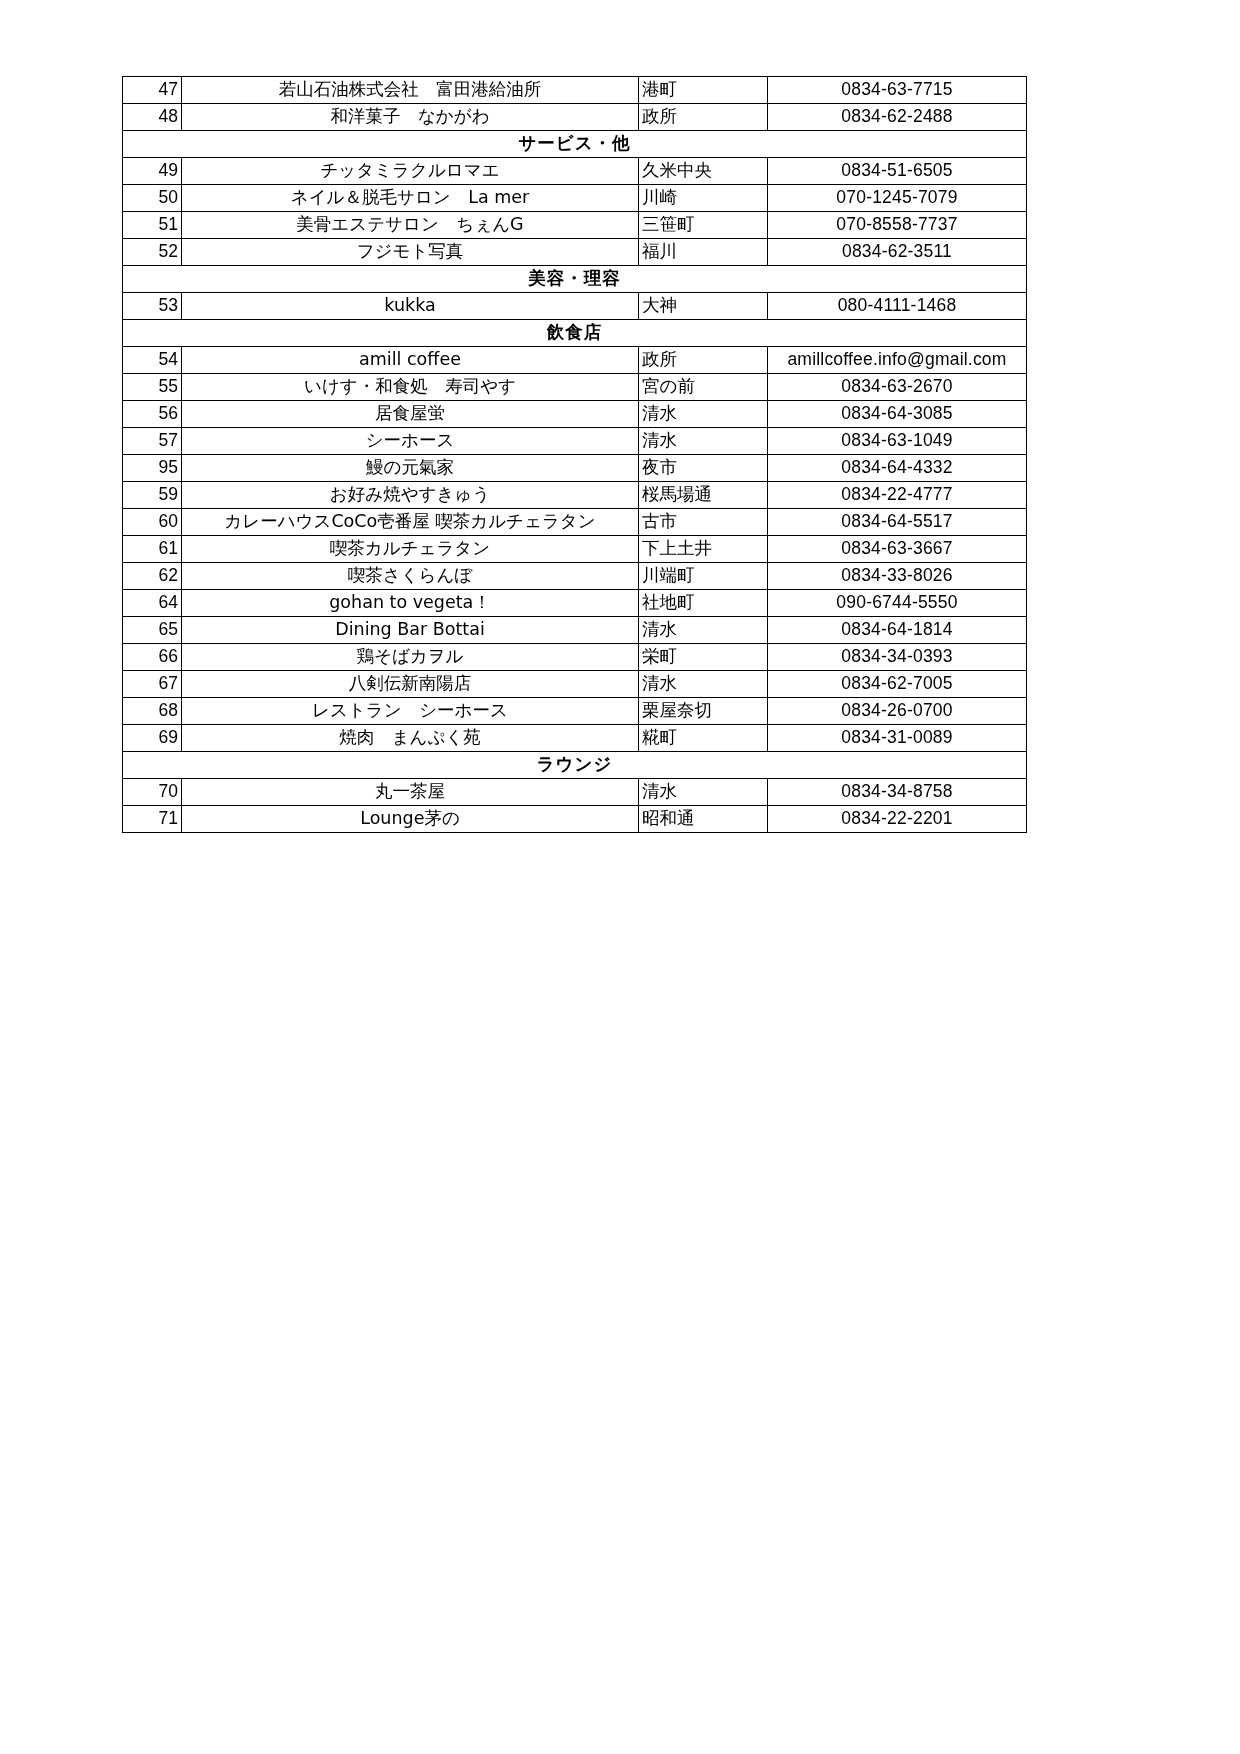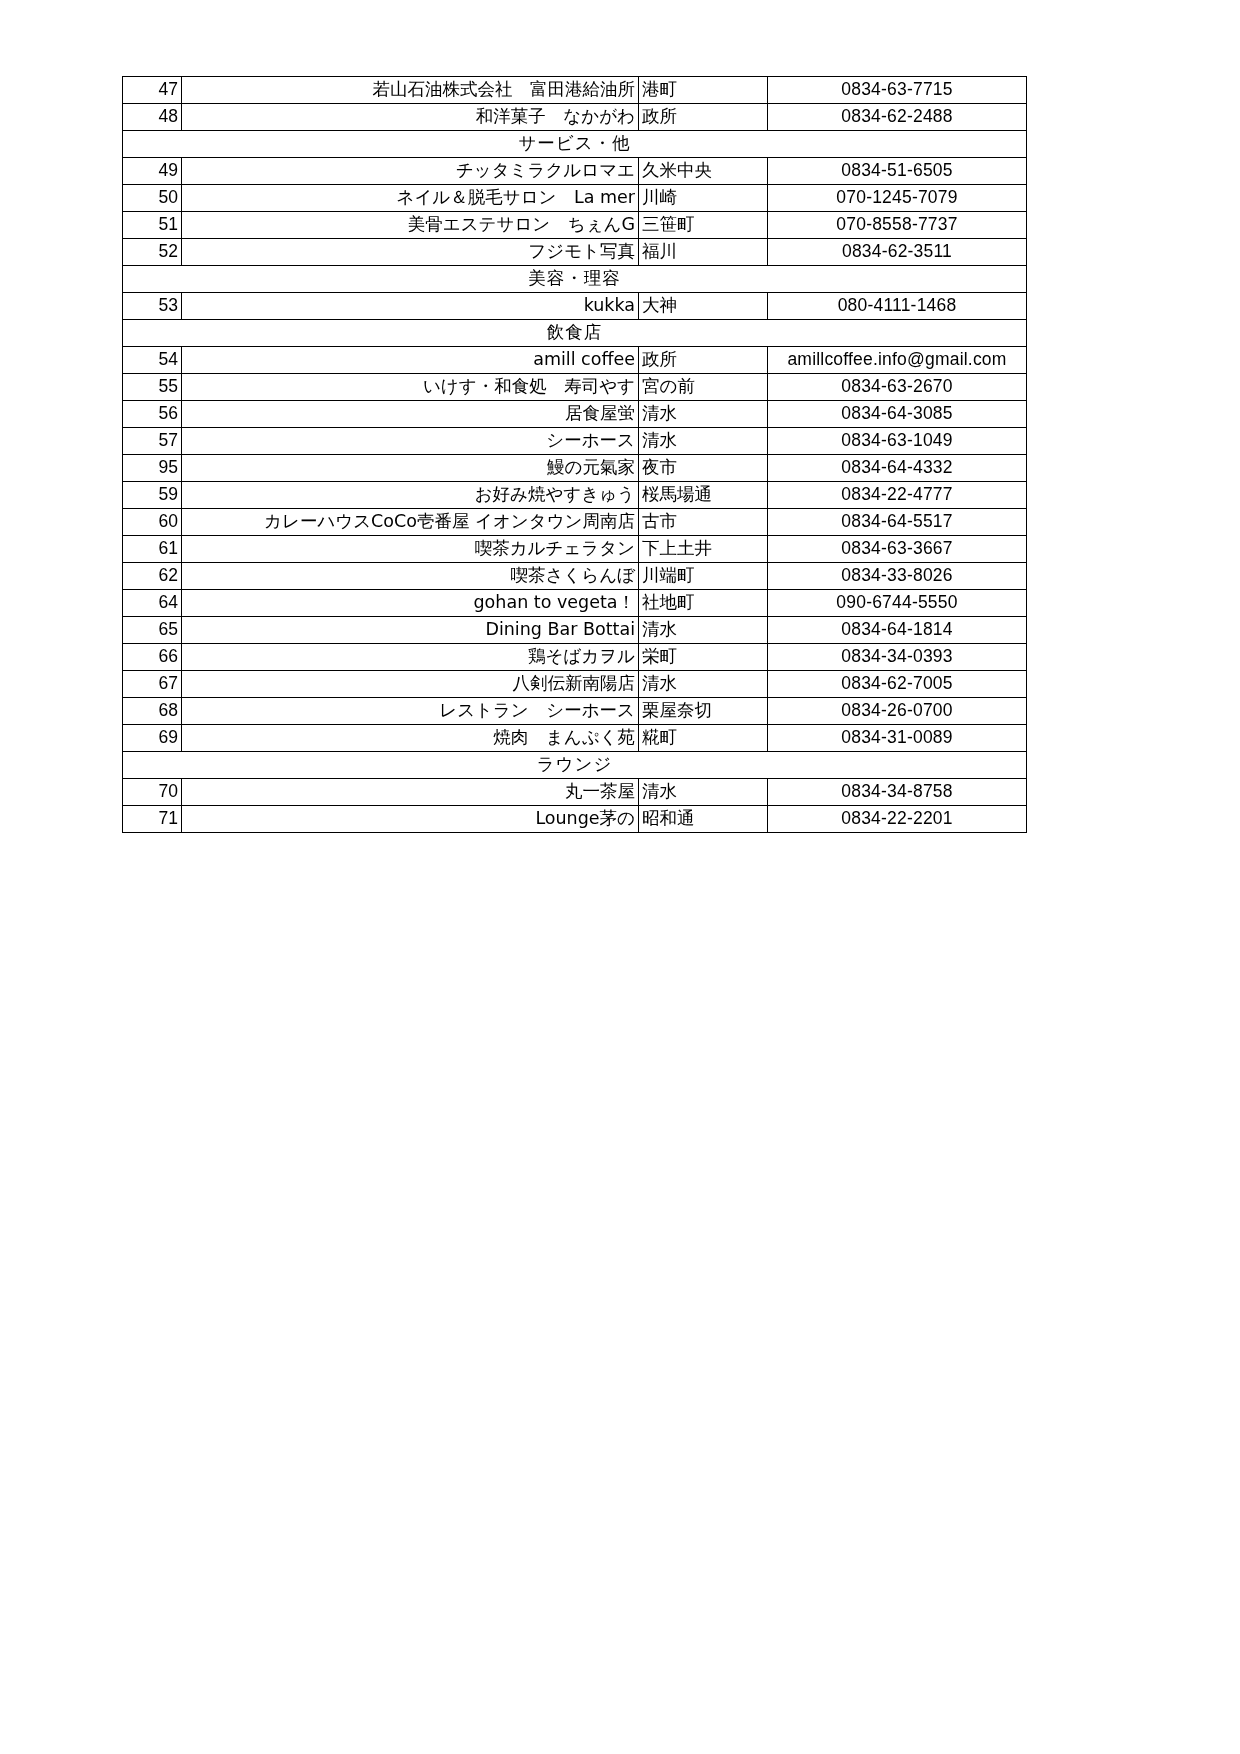--- a/index.html
+++ b/index.html
@@ -44,39 +44,40 @@
     overflow: hidden;
   }
   td.num {
     width: 52px;
     text-align: right;
     padding-right: 5px;
     border-right: none;
   }
   td.name {
     width: 450px;
-    text-align: right;
+    text-align: center;
     border-left: none;
     padding-left: 4px;
   }
   td.area {
     width: 122px;
     text-align: left;
     padding-left: 6px;
   }
   td.tel {
     width: 252px;
     text-align: center;
     padding-left: 7px;
     letter-spacing: 0.2px;
   }
   tr.section td {
     text-align: center;
     font-size: 17.5px;
     letter-spacing: 1px;
+    font-weight: bold;
   }
   .jp {
     font-family: "DejaVu Sans", "Liberation Sans", sans-serif;
   }
 </style>
 </head>
 <body>
 
 <div class="page">
   <div class="table-wrap">
@@ -164,21 +165,21 @@
             <td class="tel">0834-64-4332</td>
           </tr>
           <tr class="entry">
             <td class="num">59</td>
             <td class="name jp">お好み焼やすきゅう</td>
             <td class="area jp">桜馬場通</td>
             <td class="tel">0834-22-4777</td>
           </tr>
           <tr class="entry">
             <td class="num">60</td>
-            <td class="name jp">カレーハウスCoCo壱番屋 イオンタウン周南店</td>
+            <td class="name jp">カレーハウスCoCo壱番屋 喫茶カルチェラタン</td>
             <td class="area jp">古市</td>
             <td class="tel">0834-64-5517</td>
           </tr>
           <tr class="entry">
             <td class="num">61</td>
             <td class="name jp">喫茶カルチェラタン</td>
             <td class="area jp">下上土井</td>
             <td class="tel">0834-63-3667</td>
           </tr>
           <tr class="entry">

